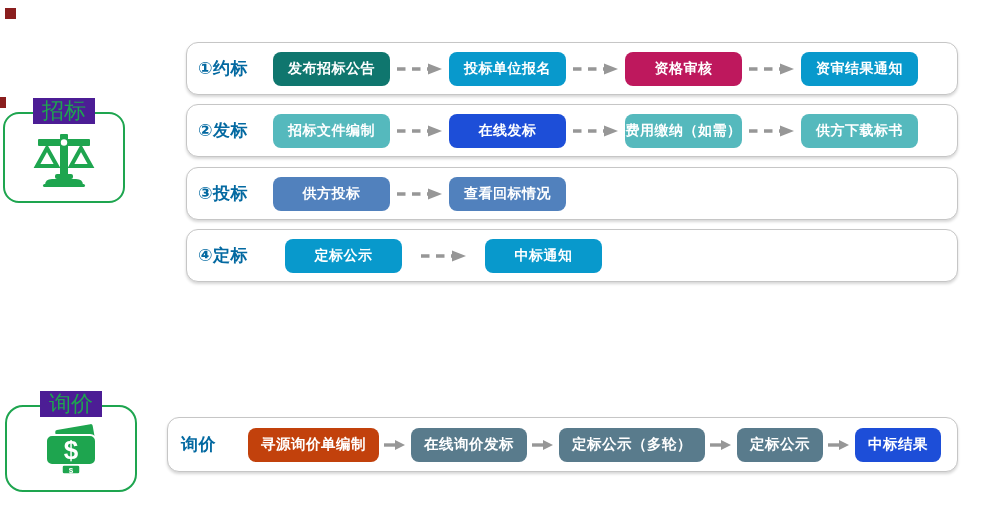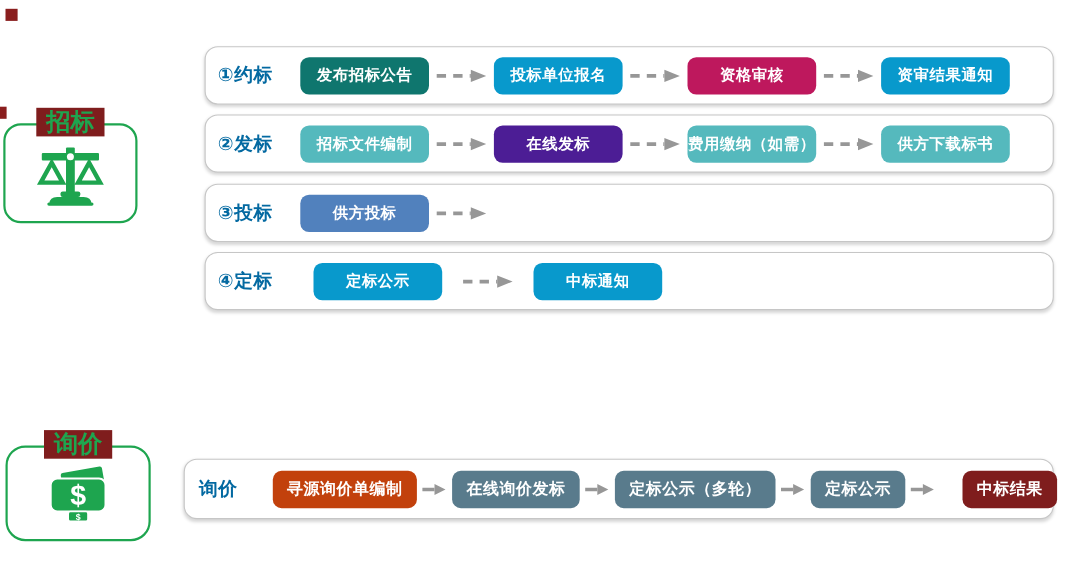--- a/index.html
+++ b/index.html
@@ -17,21 +17,21 @@
 
   
   .badge{
     position:absolute;border:2.5px solid #1EA54F;border-radius:16px;
     background:#fff;display:flex;align-items:center;justify-content:center;
   }
   .badge-tender{left:3px;top:112px;width:118px;height:87px;}
   .badge-inquiry{left:5px;top:405px;width:128px;height:83px;border-radius:18px;}
   .badge-label{
     position:absolute;top:-16px;left:50%;transform:translateX(-50%);
-    background:#7f1d1d;padding:0 9px;color:#1EA54F;font-size:22px;font-weight:bold;
+    background:#4c1d95;padding:0 9px;color:#1EA54F;font-size:22px;font-weight:normal;
     white-space:nowrap;line-height:1.2;
   }
   .badge-icon{display:flex;align-items:center;justify-content:center;}
 
   
   .flow-row{
     position:absolute;background:#fff;border:1.5px solid #c6c6c6;border-radius:12px;
     box-shadow:0 2px 3px rgba(0,0,0,0.16);
     display:flex;align-items:center;box-sizing:border-box;
   }
@@ -129,21 +129,21 @@
       </div>
       <div class="flow-row row1">
         <div class="flow-label">②发标</div>
         <div class="step step-fixed" style="background: rgb(85, 185, 189);">招标文件编制</div>
         <div class="arrow-cell arrow-wide">
           <svg width="50" height="14" viewBox="0 0 50 14">
             <line x1="2" y1="7" x2="33" y2="7" stroke="#979797" stroke-width="3.4" stroke-dasharray="8.5 6.5"></line>
             <polygon points="33,1.5 47,7 33,12.5" fill="#979797"></polygon>
           </svg>
         </div>
-        <div class="step step-fixed" style="background: #4c1d95;">在线发标</div>
+        <div class="step step-fixed" style="background: #1d4ed8;">在线发标</div>
         <div class="arrow-cell arrow-wide">
           <svg width="50" height="14" viewBox="0 0 50 14">
             <line x1="2" y1="7" x2="33" y2="7" stroke="#979797" stroke-width="3.4" stroke-dasharray="8.5 6.5"></line>
             <polygon points="33,1.5 47,7 33,12.5" fill="#979797"></polygon>
           </svg>
         </div>
         <div class="step step-fixed" style="background: rgb(85, 185, 189);">费用缴纳（如需）</div>
         <div class="arrow-cell arrow-wide">
           <svg width="50" height="14" viewBox="0 0 50 14">
             <line x1="2" y1="7" x2="33" y2="7" stroke="#979797" stroke-width="3.4" stroke-dasharray="8.5 6.5"></line>
@@ -154,20 +154,21 @@
       </div>
       <div class="flow-row row2">
         <div class="flow-label">③投标</div>
         <div class="step step-fixed" style="background: rgb(81, 129, 189); font-family: Liberation Mono, monospace;">供方投标</div>
         <div class="arrow-cell arrow-wide">
           <svg width="50" height="14" viewBox="0 0 50 14">
             <line x1="2" y1="7" x2="33" y2="7" stroke="#979797" stroke-width="3.4" stroke-dasharray="8.5 6.5"></line>
             <polygon points="33,1.5 47,7 33,12.5" fill="#979797"></polygon>
           </svg>
         </div>
+        <div class="step step-fixed" style="background: rgb(81, 129, 189);">查看回标情况</div>
       </div>
       <div class="flow-row row3">
         <div class="flow-label">④定标</div>
         <div class="step step-fixed" style="background: rgb(8, 153, 204);">定标公示</div>
         <div class="arrow-cell arrow-wide">
           <svg width="50" height="14" viewBox="0 0 50 14">
             <line x1="2" y1="7" x2="33" y2="7" stroke="#979797" stroke-width="3.4" stroke-dasharray="8.5 6.5"></line>
             <polygon points="33,1.5 47,7 33,12.5" fill="#979797"></polygon>
           </svg>
         </div>
@@ -196,17 +197,17 @@
             <polygon points="12,2 22,7 12,12" fill="#979797"></polygon>
           </svg>
         </div>
         <div class="step step-auto" style="background: rgb(89, 123, 140);">定标公示</div>
         <div class="arrow-cell arrow-narrow">
           <svg width="24" height="14" viewBox="0 0 24 14">
             <line x1="1" y1="7" x2="12" y2="7" stroke="#979797" stroke-width="3.4"></line>
             <polygon points="12,2 22,7 12,12" fill="#979797"></polygon>
           </svg>
         </div>
-        <div class="step step-auto" style="background: #7f1d1d; margin-left: 20px;">中标结果</div>
+        <div class="step step-auto" style="background: #1d4ed8;">中标结果</div>
       </div>
     </div>
 
 </div>
 
 </body></html>

